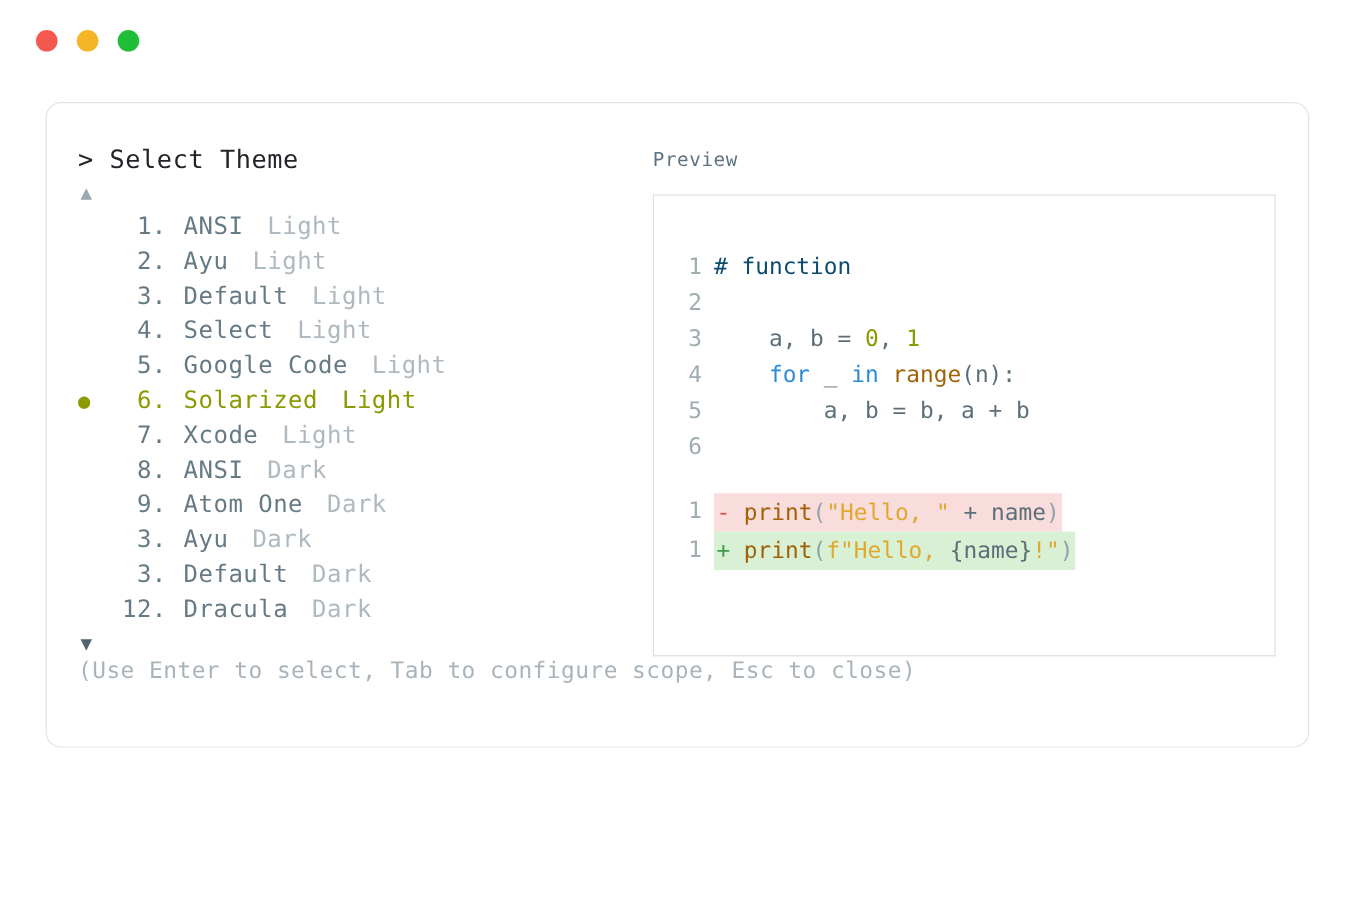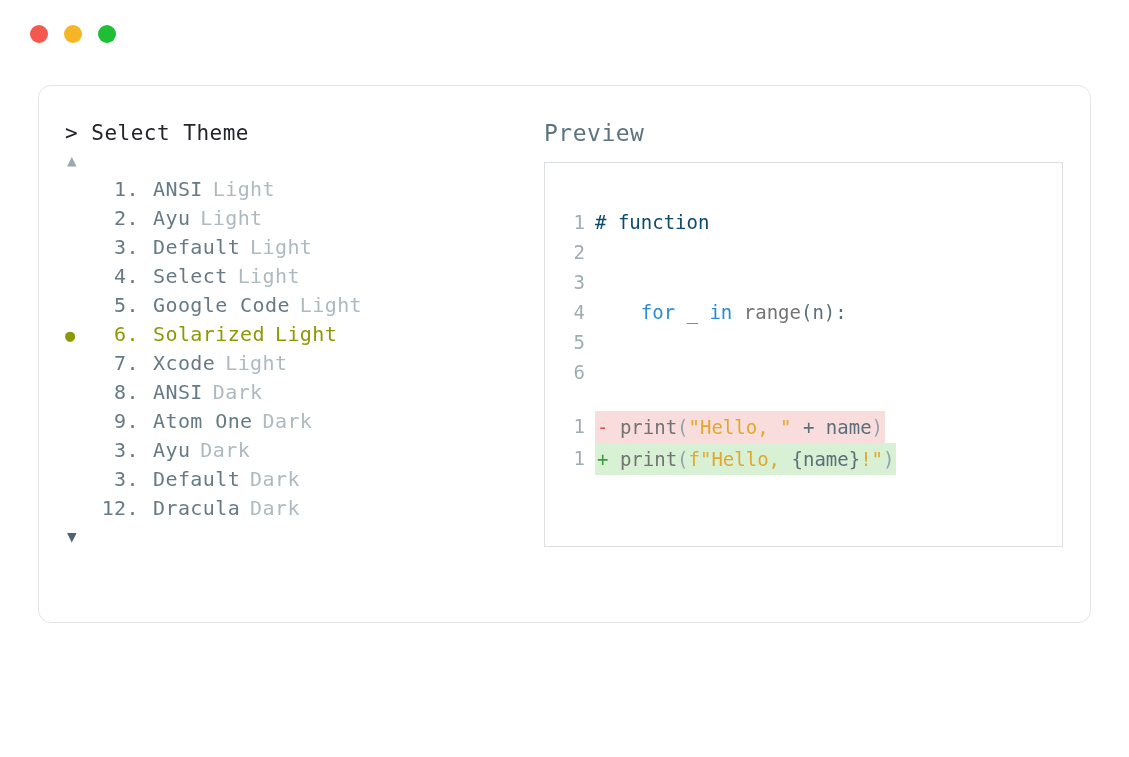--- a/index.html
+++ b/index.html
@@ -92,38 +92,38 @@
     line-height: 29px;
   }
   .idx-cell {
     width: 48px;
     flex: 0 0 48px;
     text-align: right;
     color: #667a85;
   }
   .dot-cell { width: 14px; flex: 0 0 14px; }
   .name-cell { color: #667a85; }
-  .variant-cell { color: #aebac0; padding-left: 10px; }
+  .variant-cell { color: #aebac0; padding-left: 10px; margin-left: 10px; }
 
   .theme-row.selected .idx-cell,
   .theme-row.selected .name-cell,
   .theme-row.selected .variant-cell {
     color: #8a9a00;
   }
   .theme-row.selected .bullet-cell { color: #8a9a00; }
 
   
   .right-pane {
     position: absolute;
     left: 505px;
     top: 32px;
     width: 525px;
   }
   .preview-label {
-    font-size: 23px;
+    font-size: 16px;
     color: #5d7480;
     letter-spacing: 0.5px;
     line-height: 30px;
   }
   .preview-box {
     margin-top: 14px;
     width: 519px;
     height: 385px;
     box-sizing: border-box;
     border: 1.5px solid #dcdfe1;
@@ -141,21 +141,21 @@
   .gutter {
     width: 20px;
     flex: 0 0 20px;
     text-align: right;
     color: #9fadb3;
     margin-right: 10px;
   }
   .code-text { color: #5b6f79; }
 
   .tok-kw      { color: #2b8cd6; }
-  .tok-fn      { color: #737373; }
+  .tok-fn      { color: #a16207; }
   .tok-num     { color: #8a9a00; }
   .tok-str     { color: #e0a82e; }
   .tok-comment { color: #0c4a6e; }
   .tok-plain   { color: #5b6f79; }
   .tok-punct   { color: #8fa3ab; }
 
   .diff-block { margin-top: 24px; }
   .diff-line { padding-left: 20px; }
   .diff-line .hl {
     display: inline-block;
@@ -208,27 +208,28 @@
         </div>
       <div class="scroll-arrow down">▼</div>
     </div>
 
     <div class="right-pane">
       <div class="preview-label">Preview</div>
       <div class="preview-box">
         <div id="code-block">
             <div class="code-line"><span class="gutter">1</span><span class="code-text"><span class="tok-comment"># function</span></span></div>
             <div class="code-line"><span class="gutter">2</span></div>
-            <div class="code-line"><span class="gutter">3</span></div>
+            <div class="code-line"><span class="gutter">3</span><span class="code-text"><span class="tok-plain">    a, b = </span><span class="tok-num">0</span><span class="tok-plain">, </span><span class="tok-num">1</span></span></div>
             <div class="code-line"><span class="gutter">4</span><span class="code-text"><span class="tok-plain">    </span><span class="tok-kw">for</span><span class="tok-plain"> _ </span><span class="tok-kw">in</span><span class="tok-plain"> </span><span class="tok-fn">range</span><span class="tok-plain">(n):</span></span></div>
-            <div class="code-line"><span class="gutter">5</span></div>
+            <div class="code-line"><span class="gutter">5</span><span class="code-text"><span class="tok-plain">        a, b = b, a + b</span></span></div>
             <div class="code-line"><span class="gutter">6</span></div>
           </div>
         <div class="diff-block" id="diff-block">
             <div class="code-line diff-line diff-del"><span class="gutter">1</span><span class="hl"><span class="sign-del">- </span><span class="tok-fn">print</span><span class="tok-punct">(</span><span class="tok-str">"Hello, "</span><span class="tok-plain"> + name</span><span class="tok-punct">)</span></span></div>
             <div class="code-line diff-line diff-add"><span class="gutter">1</span><span class="hl"><span class="sign-add">+ </span><span class="tok-fn">print</span><span class="tok-punct">(</span><span class="tok-str">f"Hello, </span><span class="tok-plain">{name}</span><span class="tok-str">!"</span><span class="tok-punct">)</span></span></div>
           </div>
       </div>
     </div>
 
+    <div class="footer-hint">(Use Enter to select, Tab to configure scope, Esc to close)</div>
 
   </div>
 </div>
 
 </body></html>

